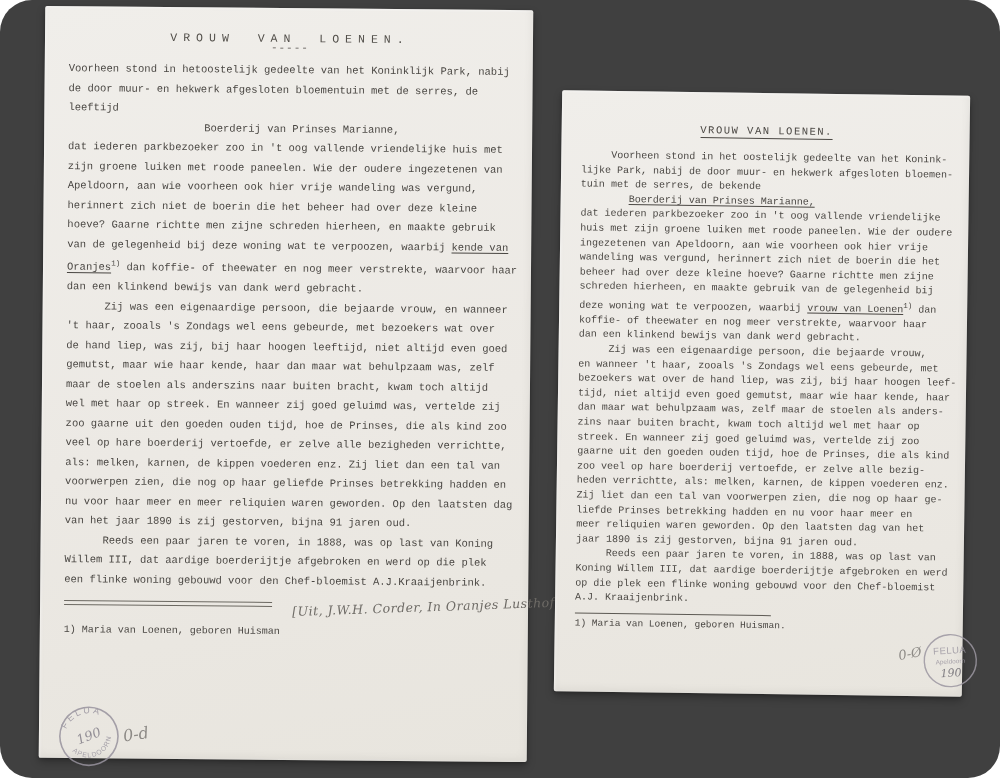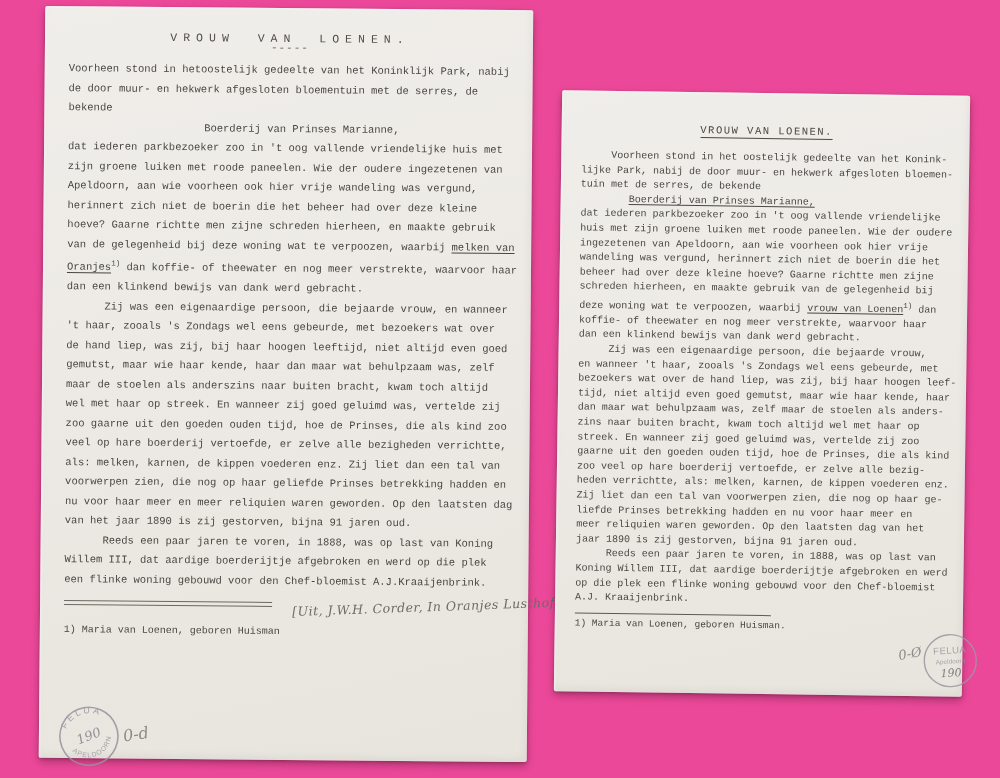--- a/index.html
+++ b/index.html
@@ -1,18 +1,18 @@
 <!DOCTYPE html>
 <html><head>
 <meta charset="utf-8">
 <style>
   html,body{margin:0;padding:0;}
   body{width:1000px;height:778px;background:#ffffff;position:relative;overflow:hidden;
        font-family:"Liberation Mono","DejaVu Sans Mono",monospace;}
-  .canvas{position:absolute;inset:0;background:#ec4899;}
+  .canvas{position:absolute;inset:0;background:#404040;border-radius:32px;}
   .page{position:absolute;background:linear-gradient(168deg,#f0eeea 0%,#ece9e4 55%,#e8e5de 100%);
         box-shadow:0 4px 9px rgba(0,0,0,0.28),0 1px 3px rgba(0,0,0,0.22),
                    inset -2px -3px 8px rgba(0,0,0,0.05),inset 1px 1px 3px rgba(255,255,255,0.6);
         border-radius:2px;}
   .left-page{left:42px;top:8px;width:488px;height:752px;transform:rotate(0.5deg);}
   .right-page{left:558px;top:93px;width:408px;height:601px;transform:rotate(0.8deg);}
   .inner-l{padding:24px 22px 0 24px;}
   .inner-r{padding:32px 18px 0 20px;}
   .typetext{color:#4a4743;}
   .tline{white-space:pre;}
@@ -50,28 +50,28 @@
 
 <div class="canvas">
 
   <div class="page left-page typetext">
     <div class="inner-l">
       <div class="title-l">VROUW VAN LOENEN.</div>
       <div class="title-dashes">-----</div>
       <div>
           <div class="tline"><span>Voorheen stond in hetoostelijk gedeelte van het Koninklijk Park, nabij</span></div>
           <div class="tline"><span>de door muur- en hekwerk afgesloten bloementuin met de serres, de</span></div>
-          <div class="tline"><span>bekende</span></div>
+          <div class="tline"><span>leeftijd</span></div>
           <div class="tline center"><span>    Boerderij van Prinses Marianne,</span></div>
           <div class="tline"><span>dat iederen parkbezoeker zoo in 't oog vallende vriendelijke huis met</span></div>
           <div class="tline"><span>zijn groene luiken met roode paneelen. Wie der oudere ingezetenen van</span></div>
           <div class="tline"><span>Apeldoorn, aan wie voorheen ook hier vrije wandeling was vergund,</span></div>
           <div class="tline"><span>herinnert zich niet de boerin die het beheer had over deze kleine</span></div>
           <div class="tline"><span>hoeve? Gaarne richtte men zijne schreden hierheen, en maakte gebruik</span></div>
-          <div class="tline"><span>van de gelegenheid bij deze woning wat te verpoozen, waarbij </span><span class="u">melken van</span></div>
+          <div class="tline"><span>van de gelegenheid bij deze woning wat te verpoozen, waarbij </span><span class="u">kende van</span></div>
           <div class="tline"><span class="u">Oranjes</span><span class="sup">1)</span><span> dan koffie- of theewater en nog meer verstrekte, waarvoor haar</span></div>
           <div class="tline"><span>dan een klinkend bewijs van dank werd gebracht.</span></div>
           <div class="tline"><span>      Zij was een eigenaardige persoon, die bejaarde vrouw, en wanneer</span></div>
           <div class="tline"><span>'t haar, zooals 's Zondags wel eens gebeurde, met bezoekers wat over</span></div>
           <div class="tline"><span>de hand liep, was zij, bij haar hoogen leeftijd, niet altijd even goed</span></div>
           <div class="tline"><span>gemutst, maar wie haar kende, haar dan maar wat behulpzaam was, zelf</span></div>
           <div class="tline"><span>maar de stoelen als anderszins naar buiten bracht, kwam toch altijd</span></div>
           <div class="tline"><span>wel met haar op streek. En wanneer zij goed geluimd was, vertelde zij</span></div>
           <div class="tline"><span>zoo gaarne uit den goeden ouden tijd, hoe de Prinses, die als kind zoo</span></div>
           <div class="tline"><span>veel op hare boerderij vertoefde, er zelve alle bezigheden verrichtte,</span></div>

